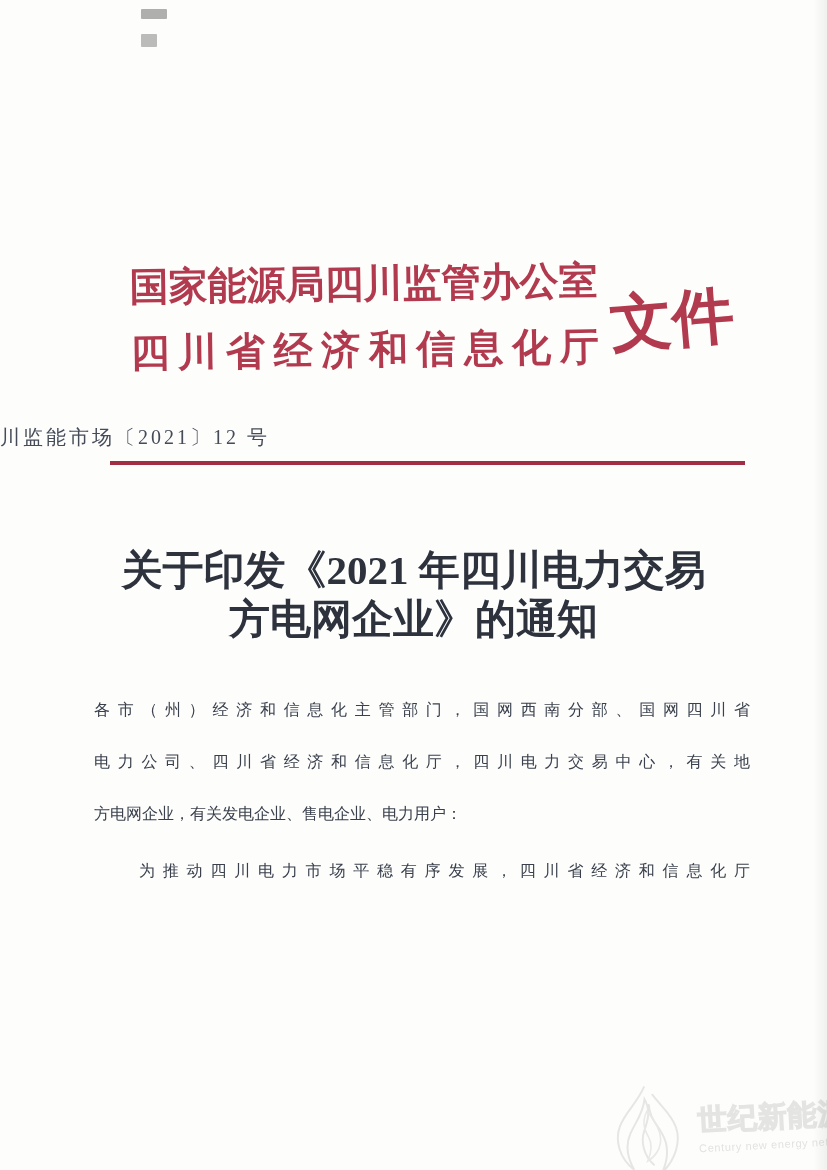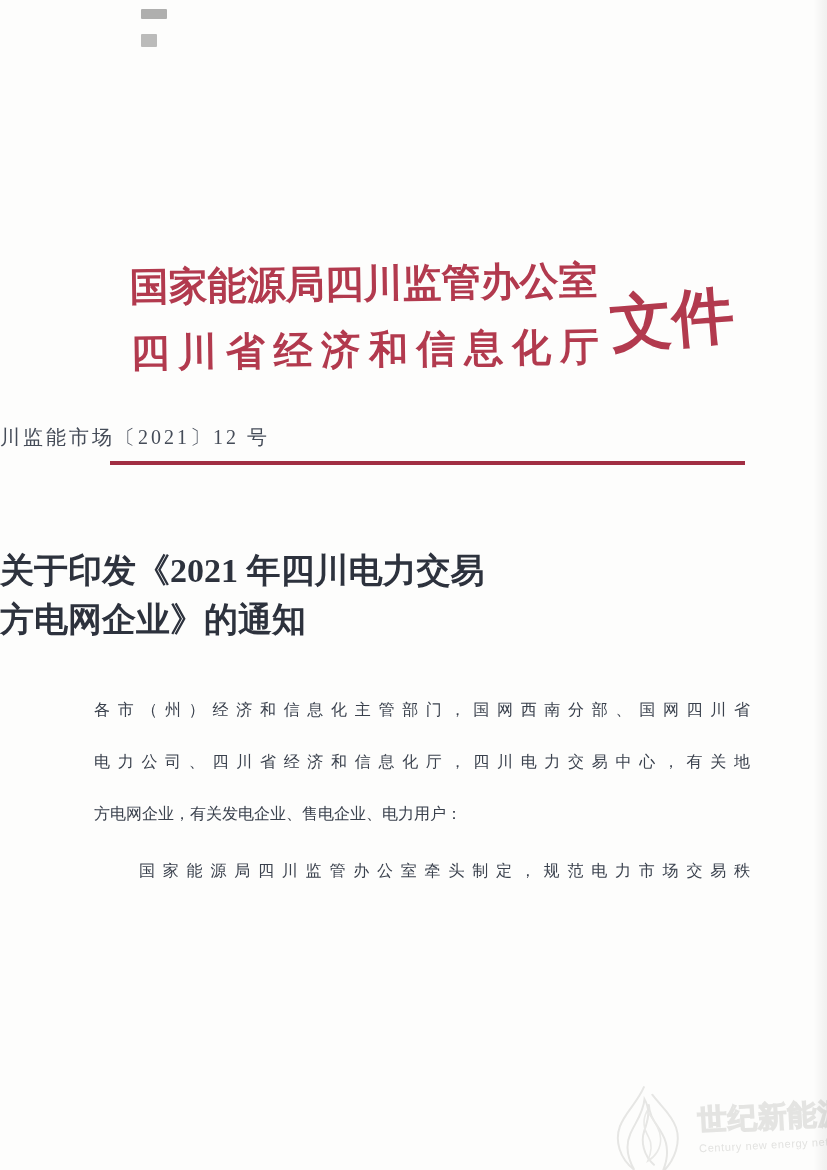--- a/index.html
+++ b/index.html
@@ -89,21 +89,22 @@
     top: 461px; left: 110px;
     width: 635px; height: 3.5px;
     background: #a12e43;
   }
 
   
   .title {
     position: absolute;
     top: 546px; left: 0;
     width: 100%;
-    font-size: 34px;
+    text-align: center;
+    font-size: 41px;
     font-weight: bold;
     line-height: 49px;
     color: #2d323d;
   }
 
   
   .body-text {
     position: absolute;
     top: 684px; left: 94px;
     width: 656px;
@@ -187,21 +188,21 @@
     <div>方电网企业》的通知</div>
   </div>
 
   <div class="body-text">
     <div class="para-1">
       <div class="line fill">各市（州）经济和信息化主管部门，国网西南分部、国网四川省</div>
       <div class="line fill">电力公司、四川省经济和信息化厅，四川电力交易中心，有关地</div>
       <div class="line">方电网企业，有关发电企业、售电企业、电力用户：</div>
     </div>
     <div class="para-2">
-      <div class="line fill indent">国家能源局四川监管办公室牵头制定，规范电力市场交易秩</div>
+      <div class="line fill indent">为推动四川电力市场平稳有序发展，四川省经济和信息化厅</div>
     </div>
   </div>
 
   <div class="watermark">
     <svg class="wm-logo" viewBox="0 0 92 98" fill="none" xmlns="http://www.w3.org/2000/svg">
       <path d="M38 6 C30 22 18 30 12 44 C6 58 10 76 24 88 C18 76 16 64 22 52 C28 40 36 32 38 18 C44 30 40 40 36 50 C32 60 34 74 44 84" stroke="#e4e4e2" stroke-width="2" stroke-linecap="round"></path>
       <path d="M46 14 C54 26 64 34 68 48 C72 62 66 80 52 92 C58 80 60 66 54 54 C48 42 42 36 42 24" stroke="#e4e4e2" stroke-width="2" stroke-linecap="round"></path>
       <path d="M40 30 C46 40 52 48 52 58 C52 68 46 76 38 80 C42 72 44 64 40 56 C36 48 34 40 40 30 Z" stroke="#e7e7e5" stroke-width="1.6"></path>
     </svg>
     <div class="wm-text">

